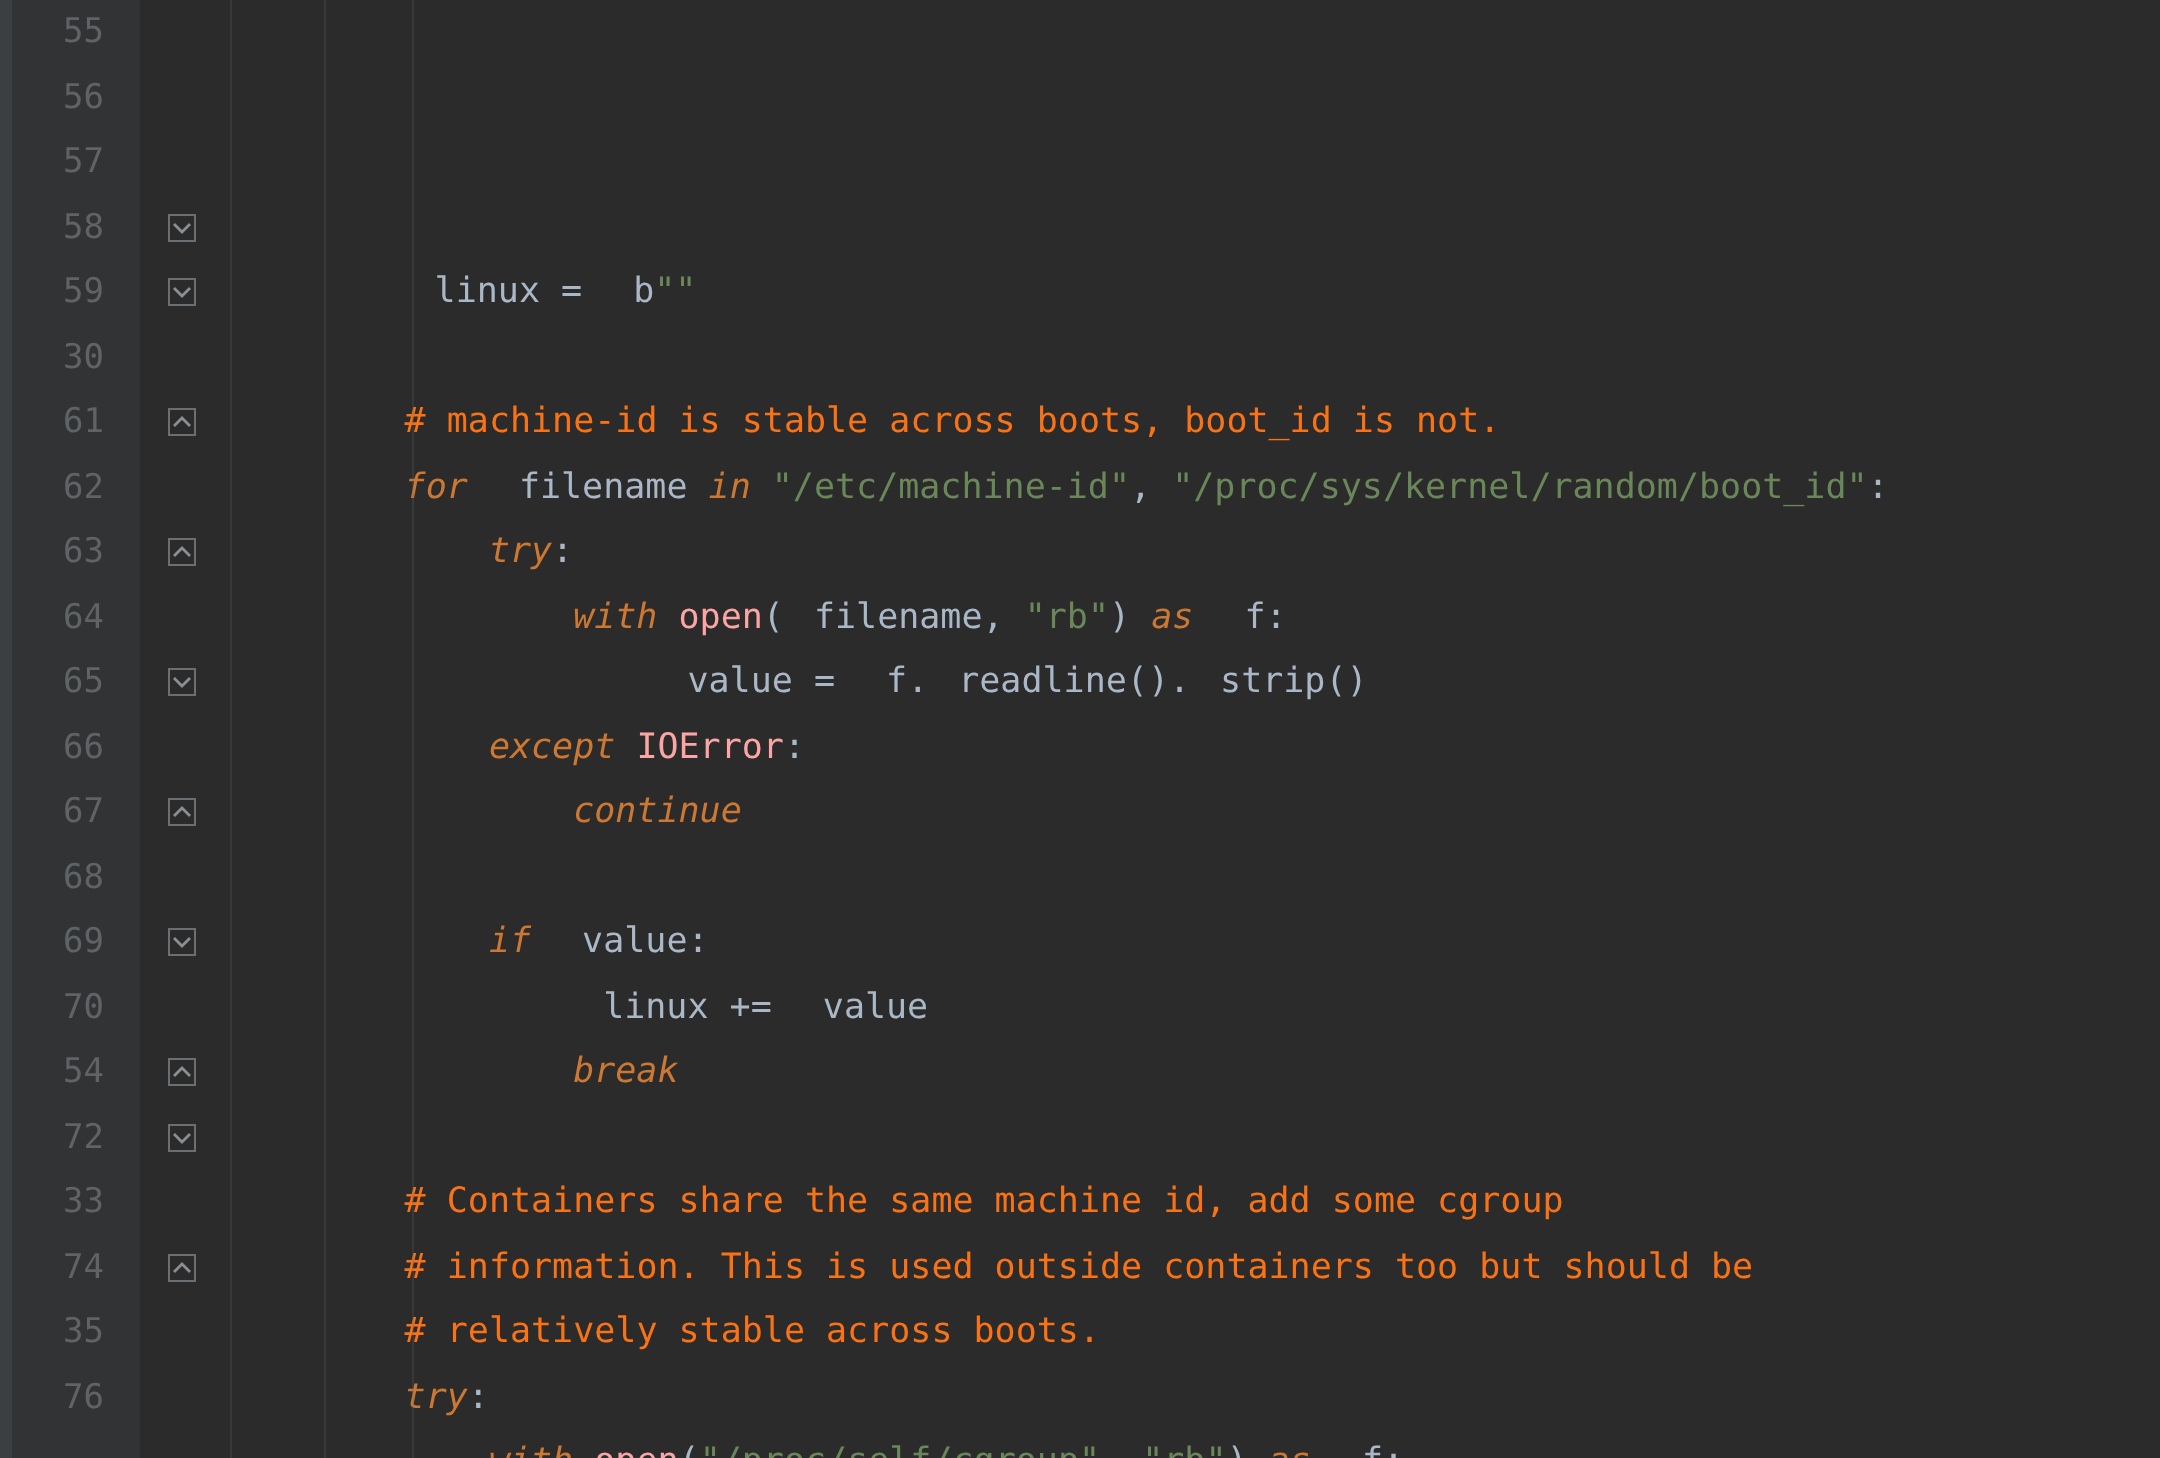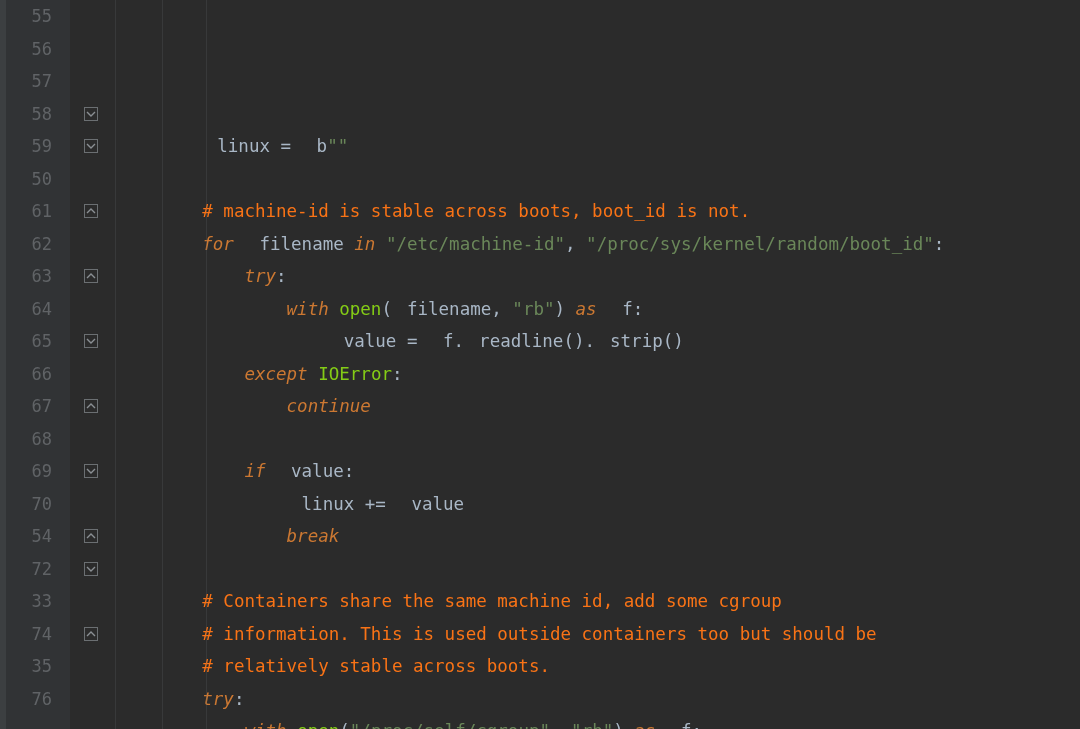--- a/index.html
+++ b/index.html
@@ -63,38 +63,38 @@
   .indent-guide {
     position: absolute;
     top: 0;
     bottom: 0;
     width: 1px;
     background: rgba(96,99,102,0.25);
   }
   
   .tk-kw      { color: #cc7832; font-style: italic; text-align: right; }
   .tk-ident   { color: #a9b7c6; margin-left: 15px; }
-  .tk-builtin { color: #84cc16; }
+  .tk-builtin { color: #fca5a5; }
   .tk-str     { color: #6a8759; }
   .tk-comment { color: #f97316; }
   .tk-op      { color: #a9b7c6; }
   .tk-punc    { color: #a9b7c6; }
 </style>
 </head>
 <body>
 
 <div class="editor">
   <div class="left-edge"></div>
   <div class="gutter" id="gutter">
       <div class="ln">55</div>
       <div class="ln">56</div>
       <div class="ln">57</div>
       <div class="ln">58</div>
       <div class="ln">59</div>
-      <div class="ln">50</div>
+      <div class="ln">30</div>
       <div class="ln">61</div>
       <div class="ln">62</div>
       <div class="ln">63</div>
       <div class="ln">64</div>
       <div class="ln">65</div>
       <div class="ln">66</div>
       <div class="ln">67</div>
       <div class="ln">68</div>
       <div class="ln">69</div>
       <div class="ln">70</div>

